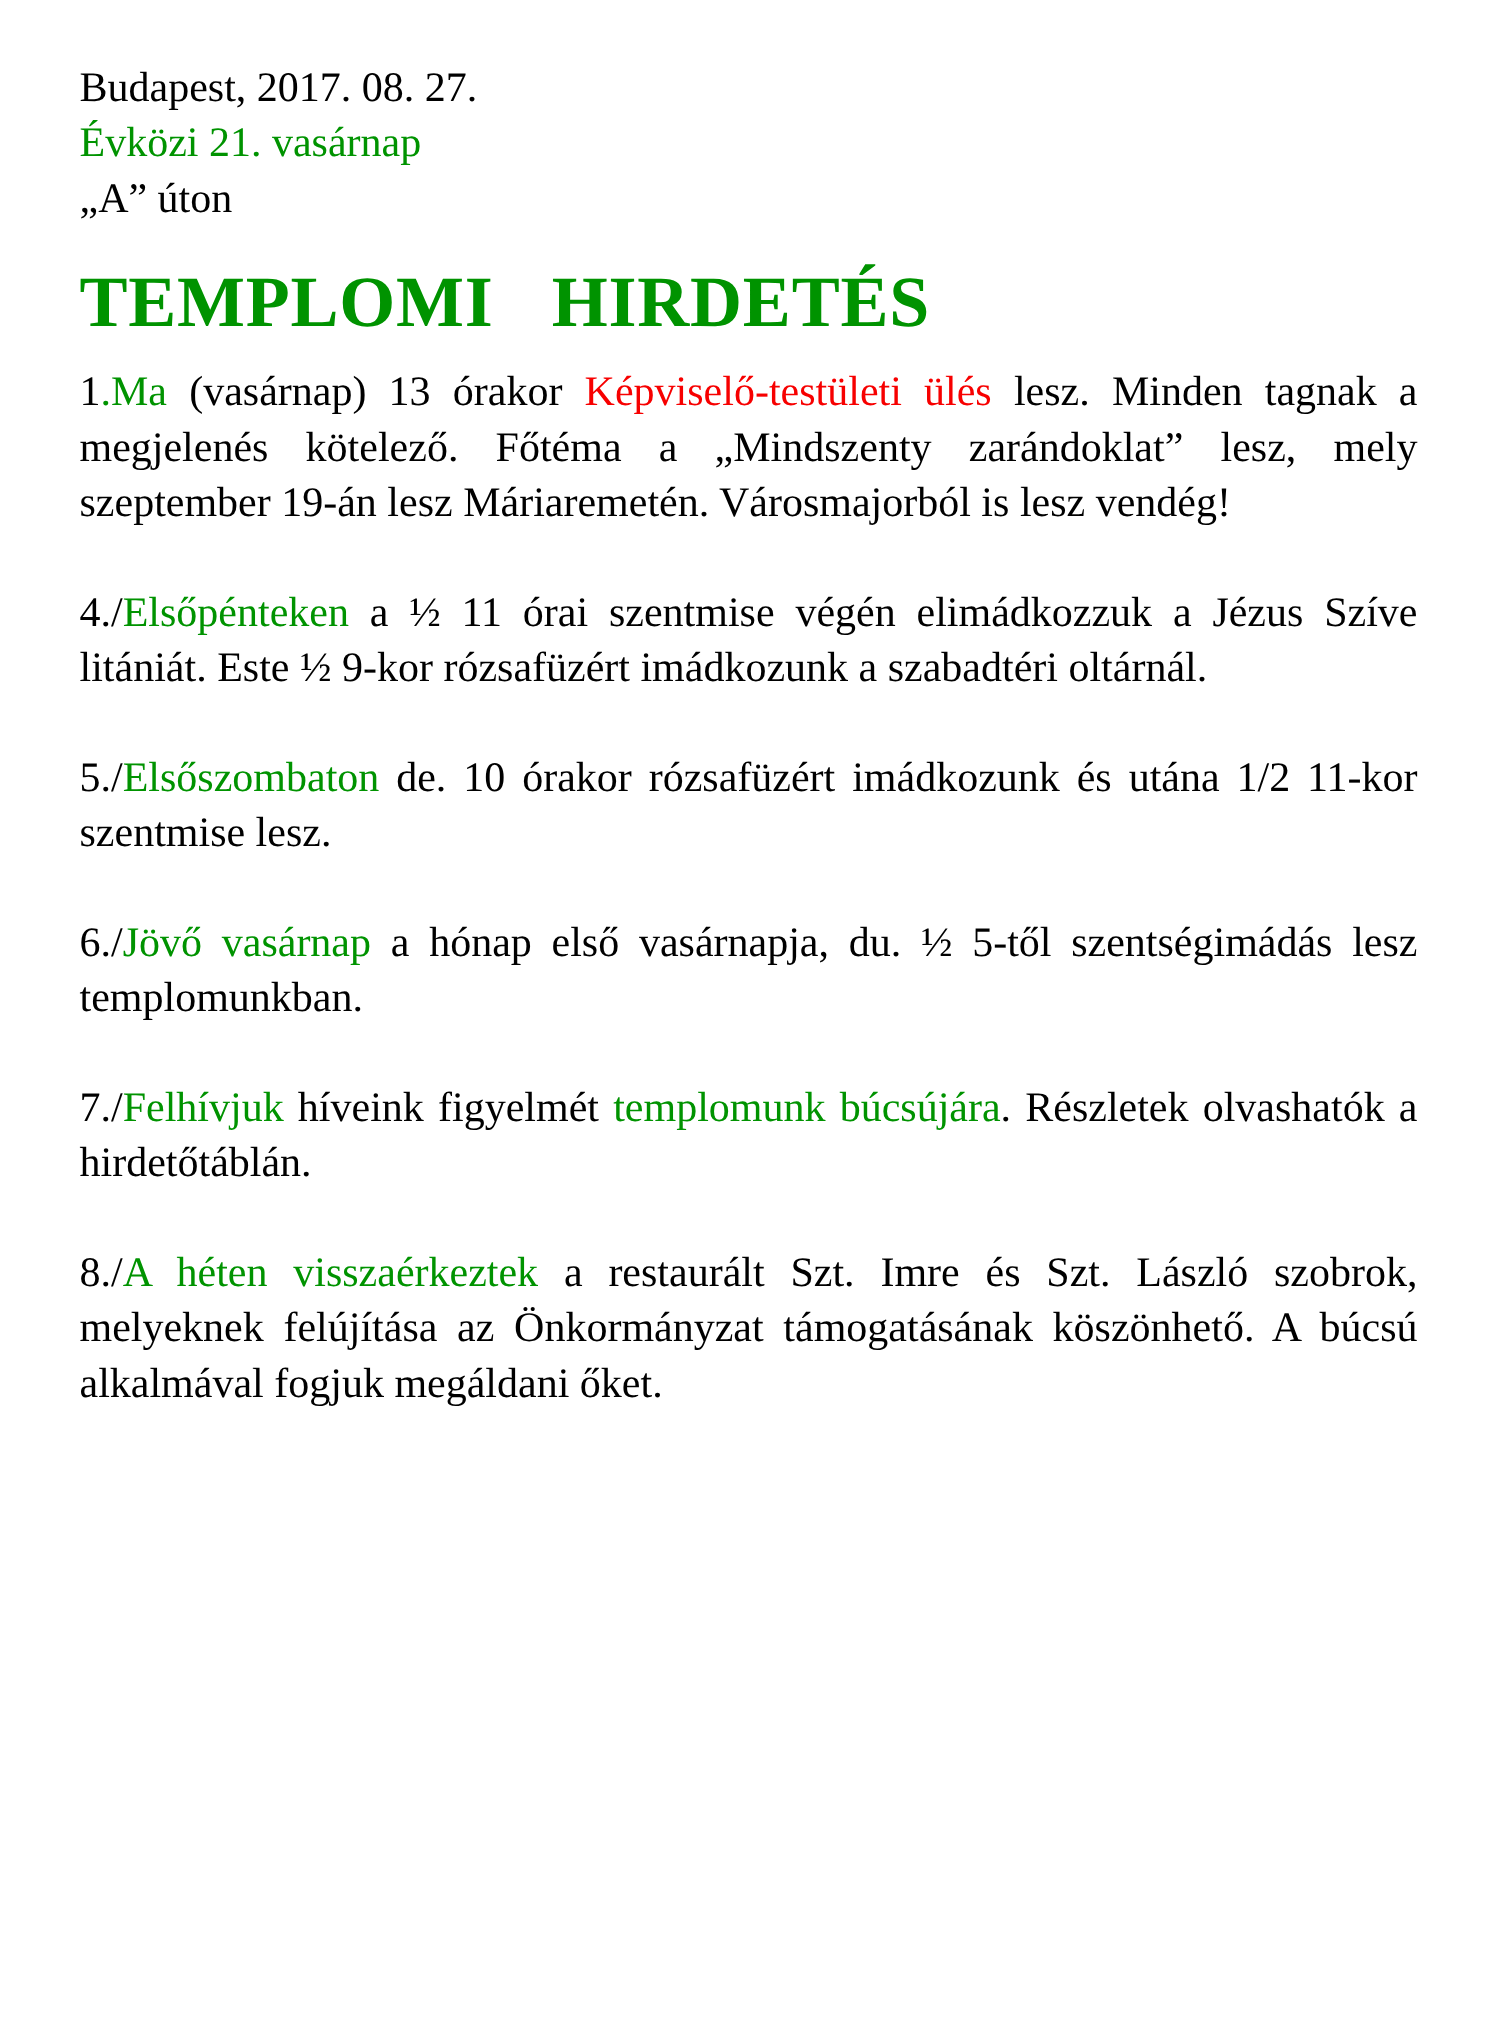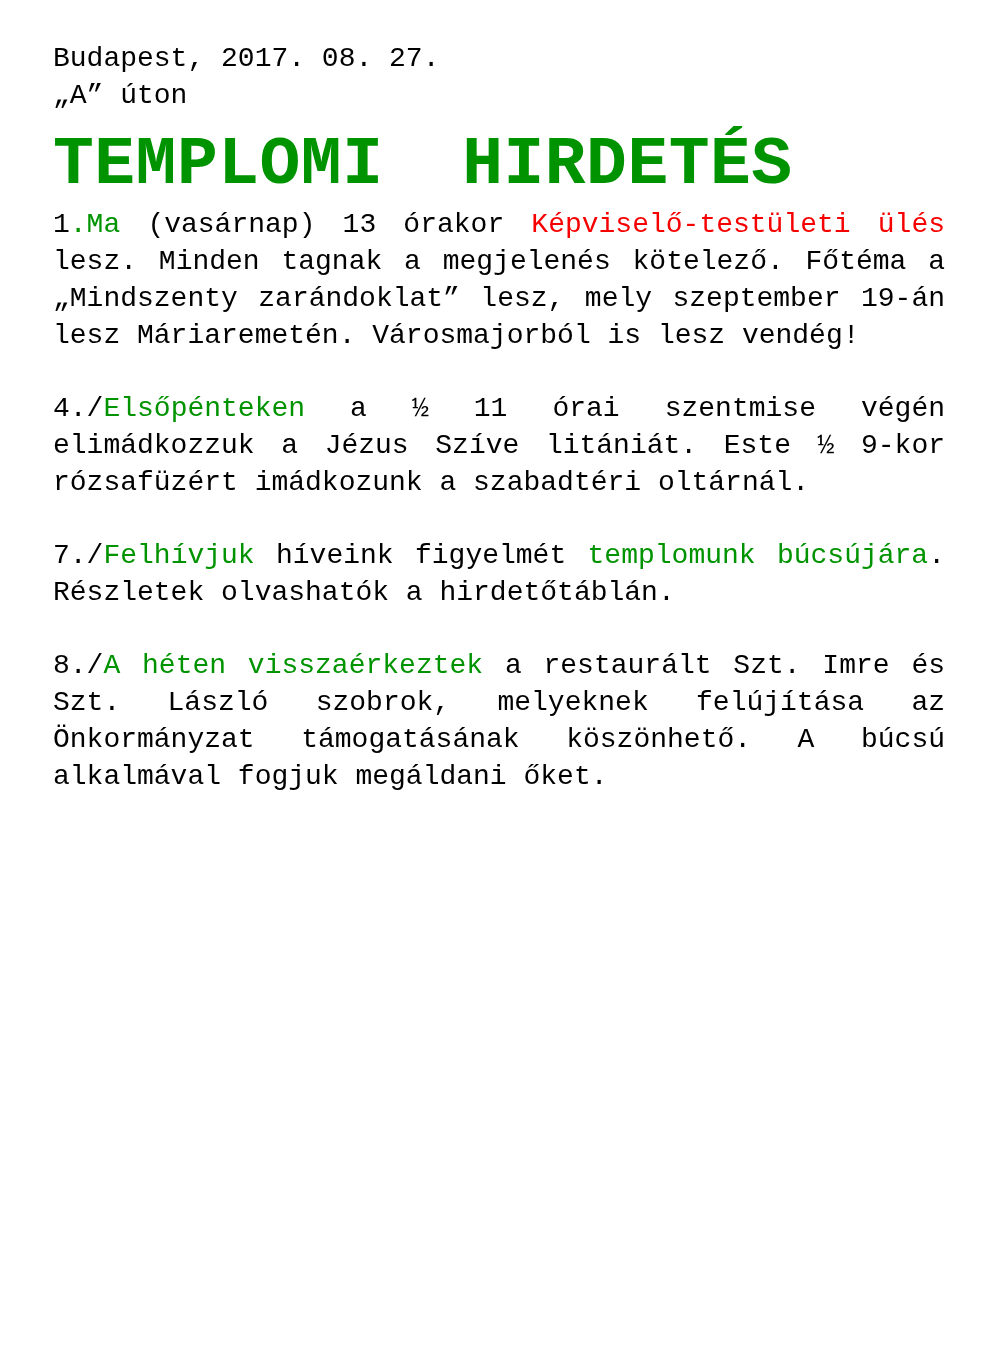--- a/index.html
+++ b/index.html
@@ -18,31 +18,30 @@
     width: 992px;
     height: 1347px;
     font-family: "Liberation Serif", "DejaVu Serif", serif;
     color: var(--ink);
     overflow: hidden;
   }
   .page {
     width: 992px;
     height: 1347px;
     padding: 40px 47px 0 53px;
-    font-family: Liberation Mono, monospace;
   }
   .header-line {
     margin: 0;
     font-size: 28px;
     line-height: 37px;
     white-space: nowrap;
   }
   .doc-title {
     margin: 12px 0 2px 0;
-    font-size: 68px;
+    font-size: 48px;
     line-height: 78px;
     font-weight: bold;
     word-spacing: 0.55em;
     white-space: nowrap;
     letter-spacing: 0.5px;
   }
   .announcements { margin: 0; }
   .para {
     margin: 36px 0 0 0;
     font-size: 28px;
@@ -53,24 +52,27 @@
   .c-black { color: var(--ink); }
   .c-green { color: var(--green); }
   .c-red   { color: var(--red); }
 </style>
 </head>
 <body>
 
 <div class="page">
   <div class="header">
     <p class="header-line c-black">Budapest, 2017. 08. 27.</p>
+    <p class="header-line c-green">Évközi 21. vasárnap</p>
     <p class="header-line c-black">„A” úton</p>
   </div>
 
   <h1 class="doc-title c-green">TEMPLOMI HIRDETÉS</h1>
 
   <div class="announcements">
       <p class="para"><span class="c-black">1</span><span class="c-green">.Ma</span><span class="c-black"> (vasárnap) 13 órakor </span><span class="c-red">Képviselő-testületi ülés</span><span class="c-black"> lesz. Minden tagnak a megjelenés kötelező. Főtéma a „Mindszenty zarándoklat” lesz, mely szeptember 19-án lesz Máriaremetén. Városmajorból is lesz vendég!</span></p>
       <p class="para"><span class="c-black">4./</span><span class="c-green">Elsőpénteken</span><span class="c-black"> a ½ 11 órai szentmise végén elimádkozzuk a Jézus Szíve litániát. Este ½ 9-kor rózsafüzért imádkozunk a szabadtéri oltárnál.</span></p>
+      <p class="para"><span class="c-black">5./</span><span class="c-green">Elsőszombaton</span><span class="c-black"> de. 10 órakor rózsafüzért imádkozunk és utána 1/2 11-kor szentmise lesz.</span></p>
+      <p class="para"><span class="c-black">6./</span><span class="c-green">Jövő vasárnap</span><span class="c-black"> a hónap első vasárnapja, du. ½ 5-től szentségimádás lesz templomunkban.</span></p>
       <p class="para"><span class="c-black">7./</span><span class="c-green">Felhívjuk</span><span class="c-black"> híveink figyelmét </span><span class="c-green">templomunk búcsújára</span><span class="c-black">. Részletek olvashatók a hirdetőtáblán.</span></p>
       <p class="para"><span class="c-black">8./</span><span class="c-green">A héten visszaérkeztek</span><span class="c-black"> a restaurált Szt. Imre és Szt. László szobrok, melyeknek felújítása az Önkormányzat támogatásának köszönhető. A búcsú alkalmával fogjuk megáldani őket.</span></p>
     </div>
 </div>
 
 </body></html>

